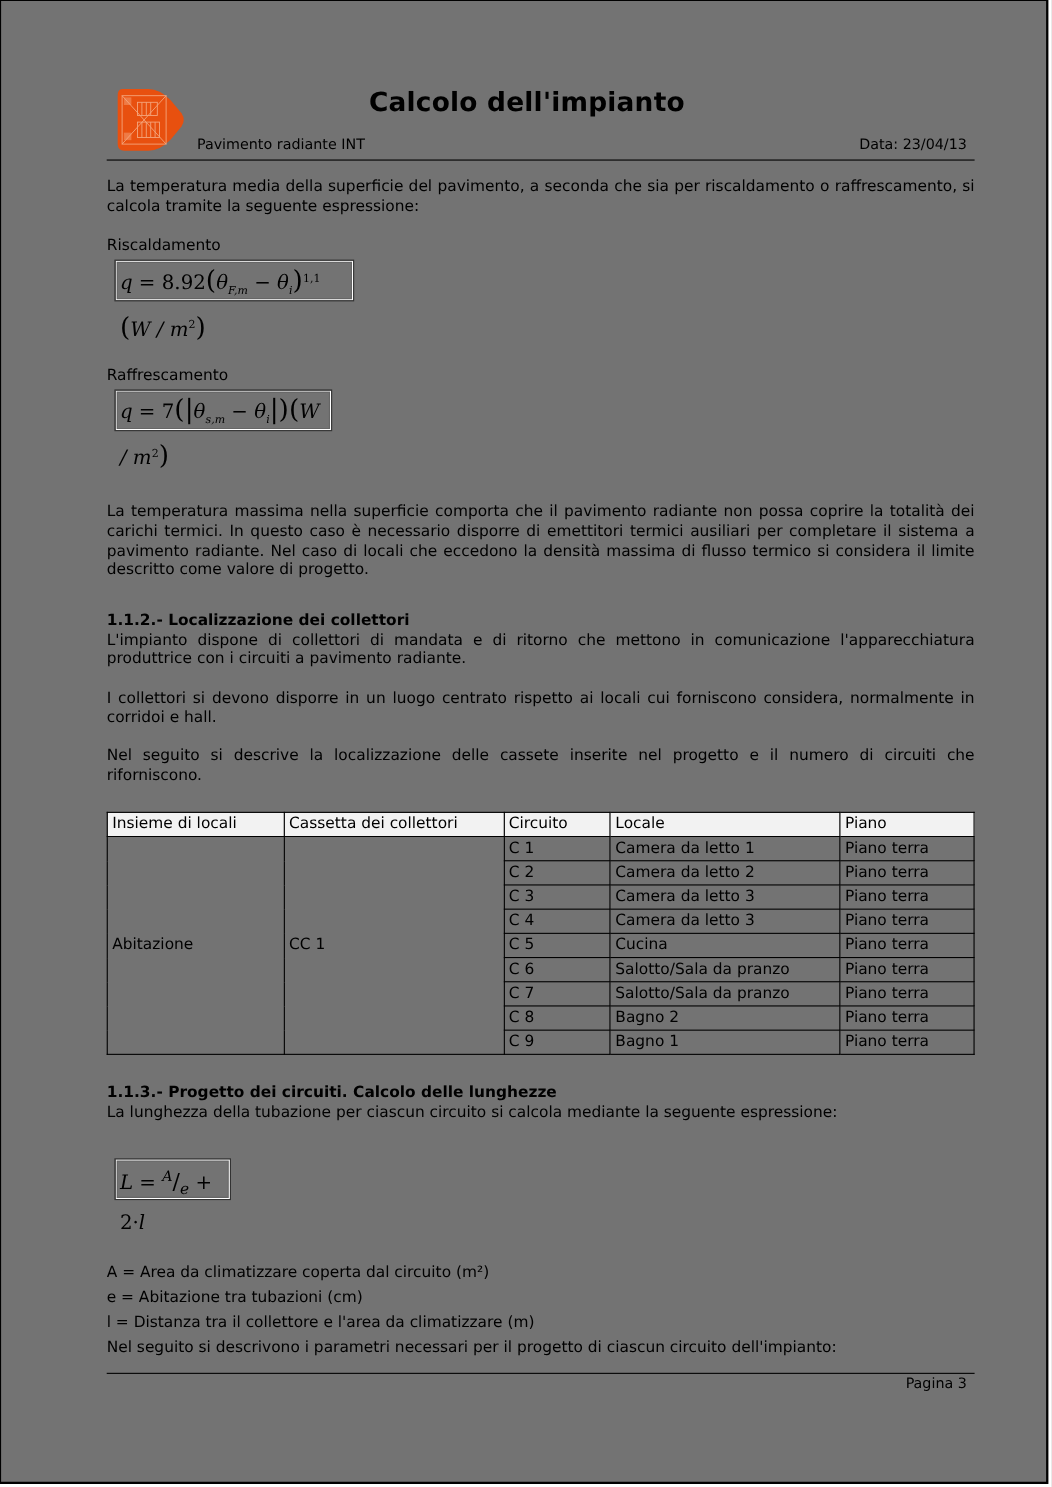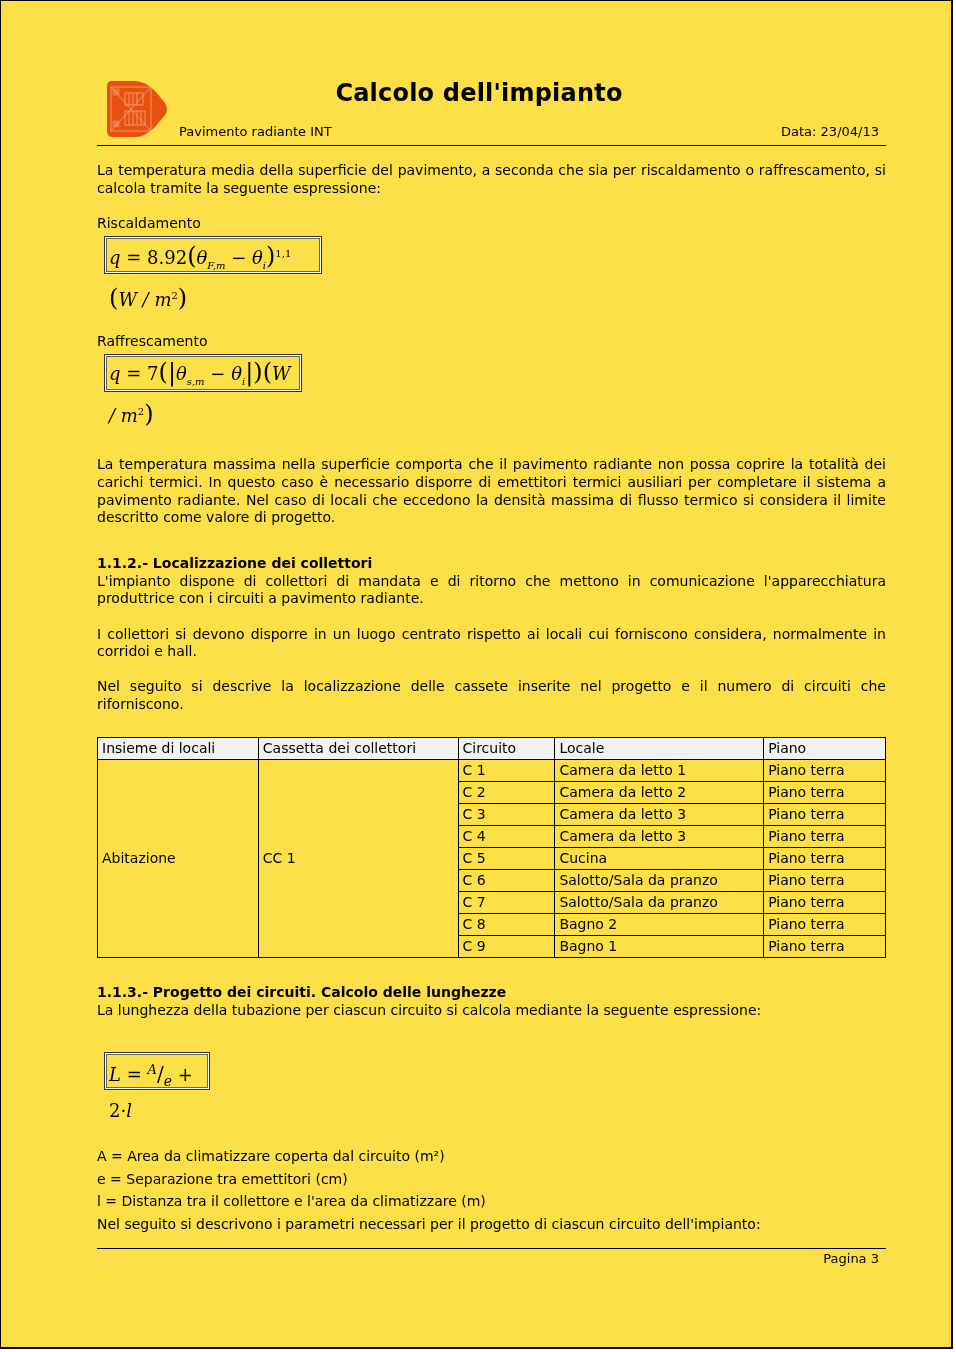--- a/index.html
+++ b/index.html
@@ -1,21 +1,21 @@
 <!DOCTYPE html>
 <html><head>
 <meta charset="utf-8">
 <style>
   html, body { margin: 0; padding: 0; background: #ffffff; }
   body { width: 956px; height: 1352px; position: relative; overflow: hidden; font-family: "DejaVu Sans", sans-serif; color: #000; }
   .page {
     position: absolute; left: 0; top: 0; width: 953px; height: 1349px;
     border-left: 1px solid #000; border-top: 1px solid #000;
     border-right: 2px solid #000; border-bottom: 2px solid #000;
-    box-sizing: border-box; background: #fde047;
+    box-sizing: border-box; background: #737373;
   }
   .logo { position: absolute; left: 104px; top: 78px; width: 64px; height: 60px; }
   .title { position: absolute; left: 0; width: 956px; top: 78px; text-align: center; font-size: 24px; font-weight: bold; letter-spacing: 0.2px; }
   .subtitle { position: absolute; left: 178px; top: 123px; font-size: 13px; }
   .date { position: absolute; right: 72px; top: 123px; font-size: 13px; }
   .hr-top { position: absolute; left: 96px; width: 789px; top: 144px; height: 0; border-top: 1px solid #000; }
   .content { position: absolute; left: 96px; width: 789px; top: 161px; font-size: 14px; line-height: 17.6px; }
   p { margin: 0; text-align: justify; }
   .gap { height: 17.6px; }
   .formula-box { display: inline-block; border: 1px solid #333; padding: 2px 4px 2px 4px; margin-top: 4px; font-family: "DejaVu Serif", serif; font-style: italic; font-size: 18px; line-height: 30px; height: 32px; box-shadow: inset 0 0 0 1px #fff, inset 0 0 0 2px #666; }
@@ -154,20 +154,20 @@
 
     <div class="gap" style="height:24px;"></div>
     <h3>1.1.3.- Progetto dei circuiti. Calcolo delle lunghezze</h3>
     <p>La lunghezza della tubazione per ciascun circuito si calcola mediante la seguente espressione:</p>
     <div class="gap" style="height:12px;"></div>
     <div style="margin-left:7px;">
       <div class="formula-box" style="width:96px;margin-top:20px;">L = <sup style="font-style:italic;font-size:13px;">A</sup><span class="n" style="font-size:20px;">/</span><sub style="font-size:14px;">e</sub> <span class="n">+ 2·</span>l</div>
     </div>
     <div class="gap" style="height:24px;"></div>
     <p style="line-height:22.5px;">A = Area da climatizzare coperta dal circuito (m²)</p>
-    <p style="line-height:22.5px;">e = Separazione tra emettitori (cm)</p>
+    <p style="line-height:22.5px;">e = Abitazione tra tubazioni (cm)</p>
     <p style="line-height:22.5px;">l = Distanza tra il collettore e l'area da climatizzare (m)</p>
     <p style="line-height:22.5px;">Nel seguito si descrivono i parametri necessari per il progetto di ciascun circuito dell'impianto:</p>
   </div>
 
   <div class="hr-bottom"></div>
   <div class="page-num">Pagina 3</div>
 </div>
 
 </body></html>

